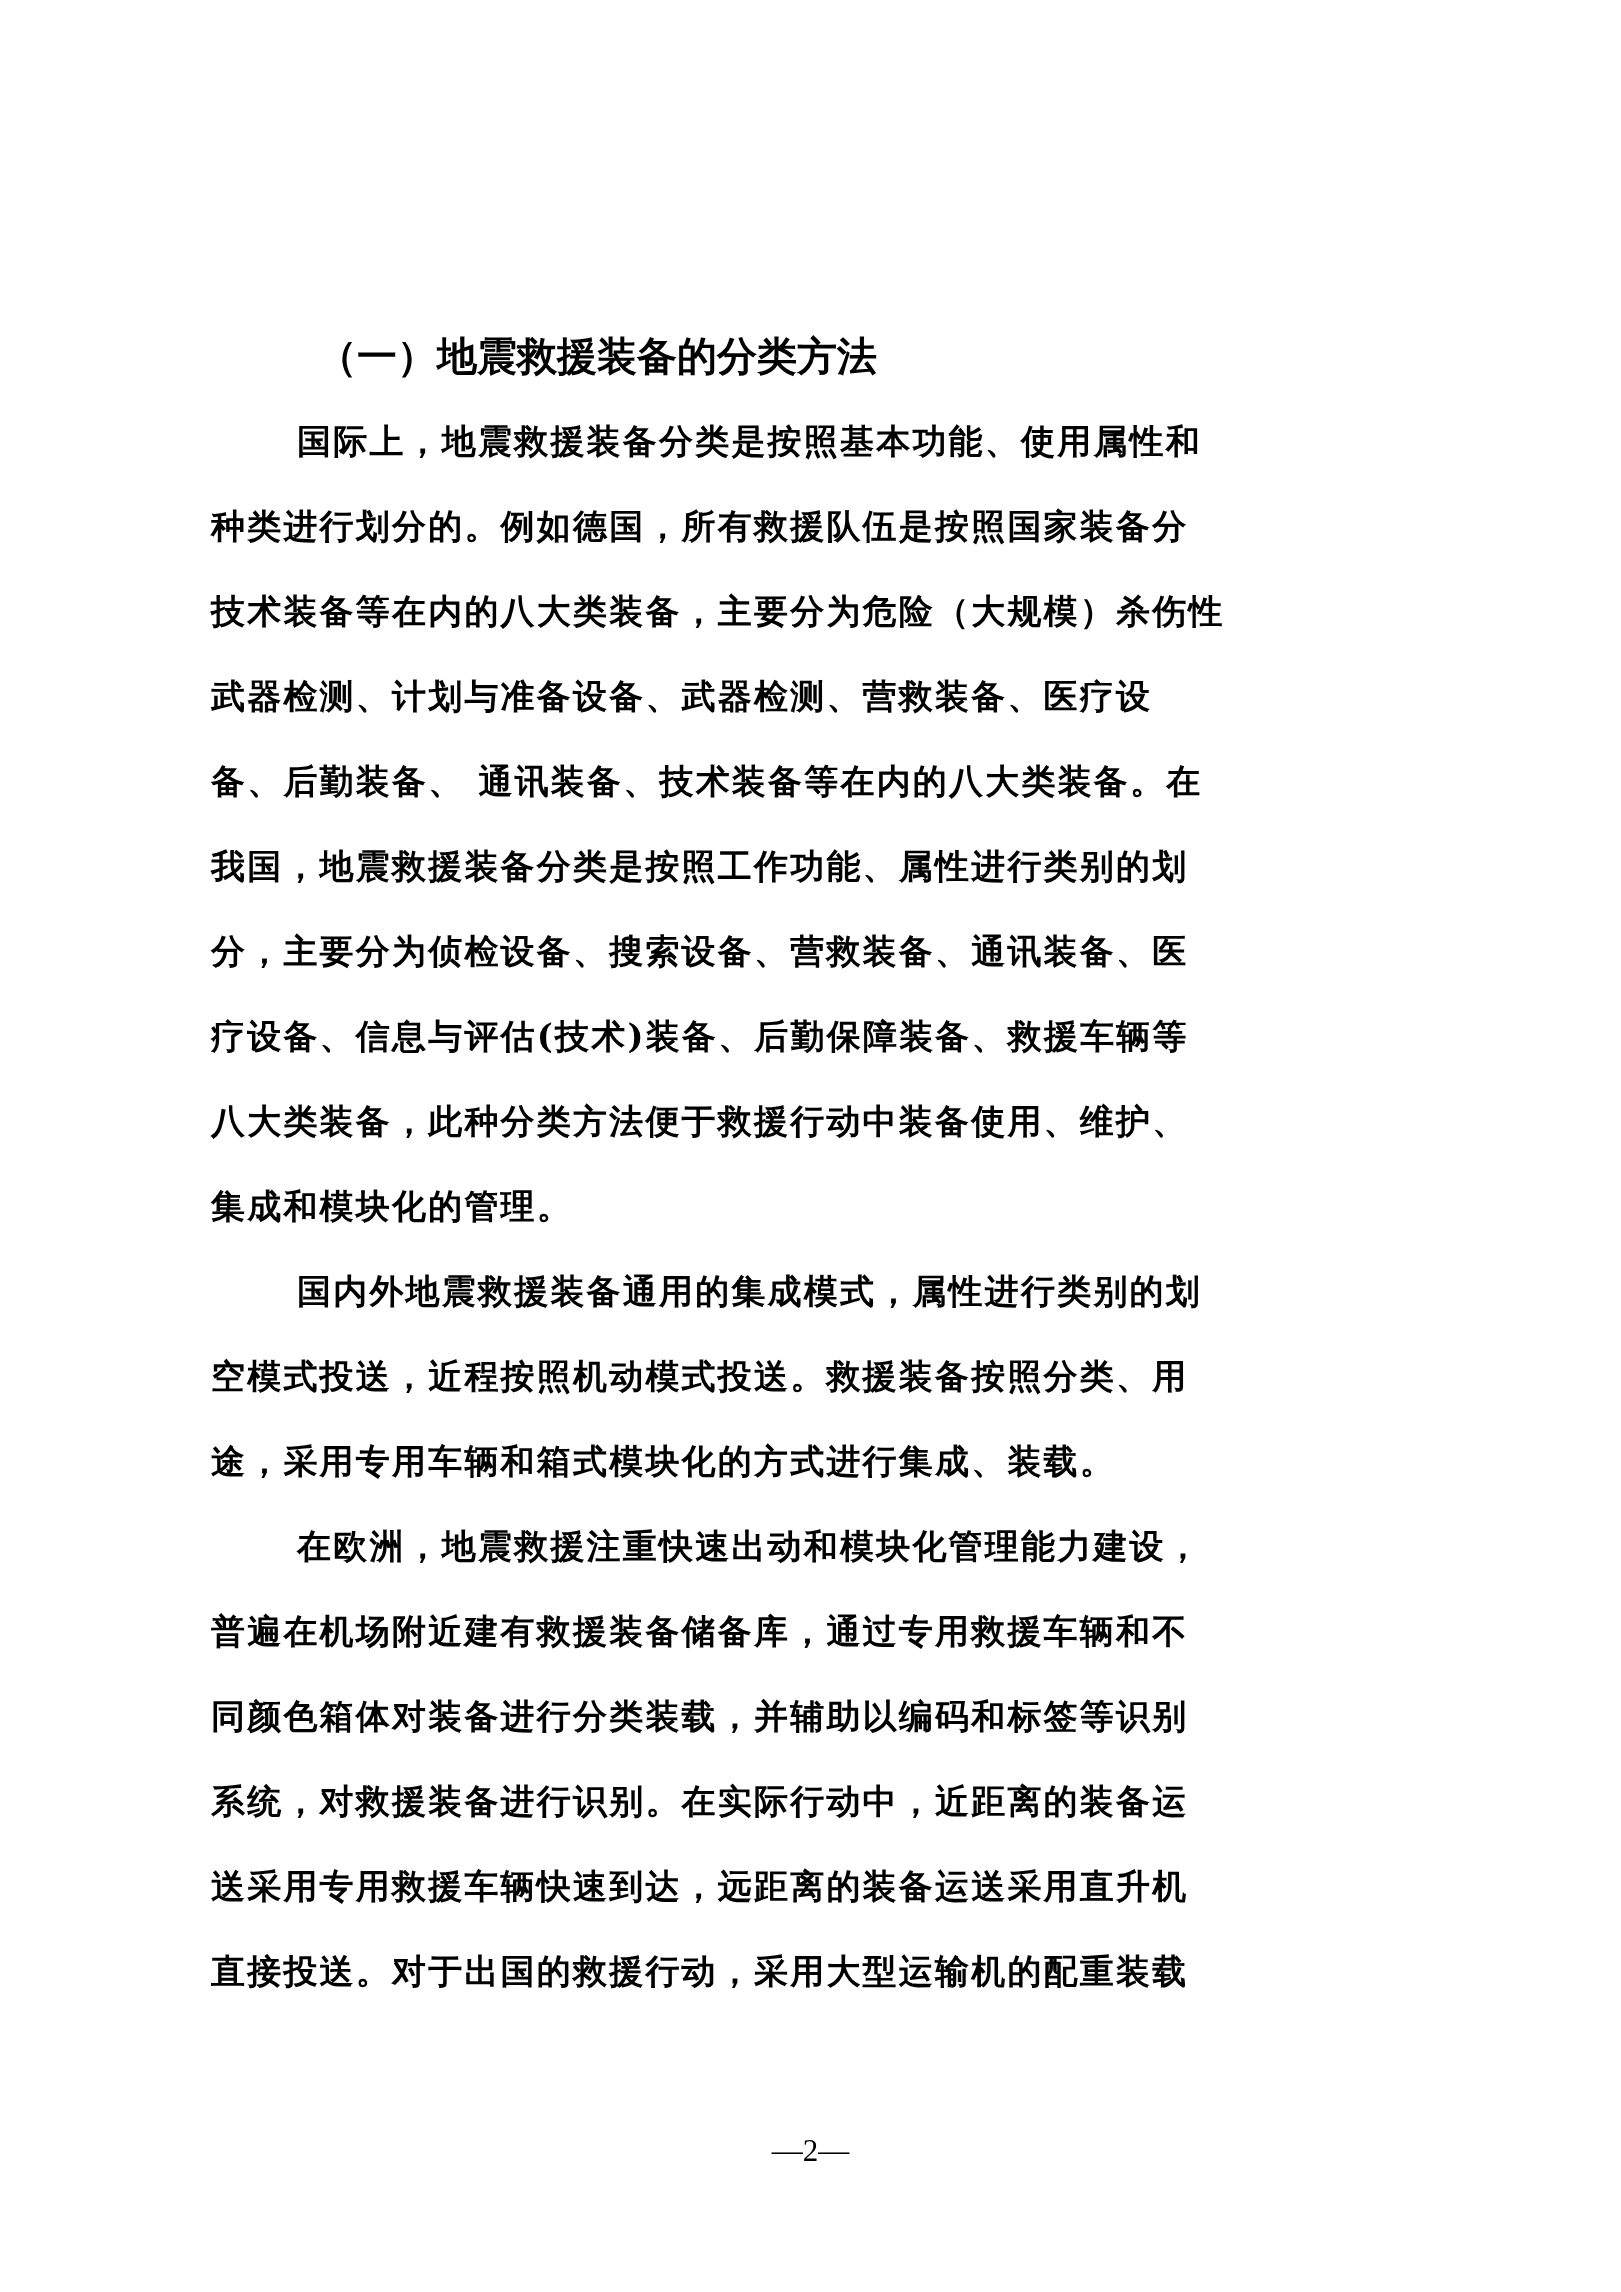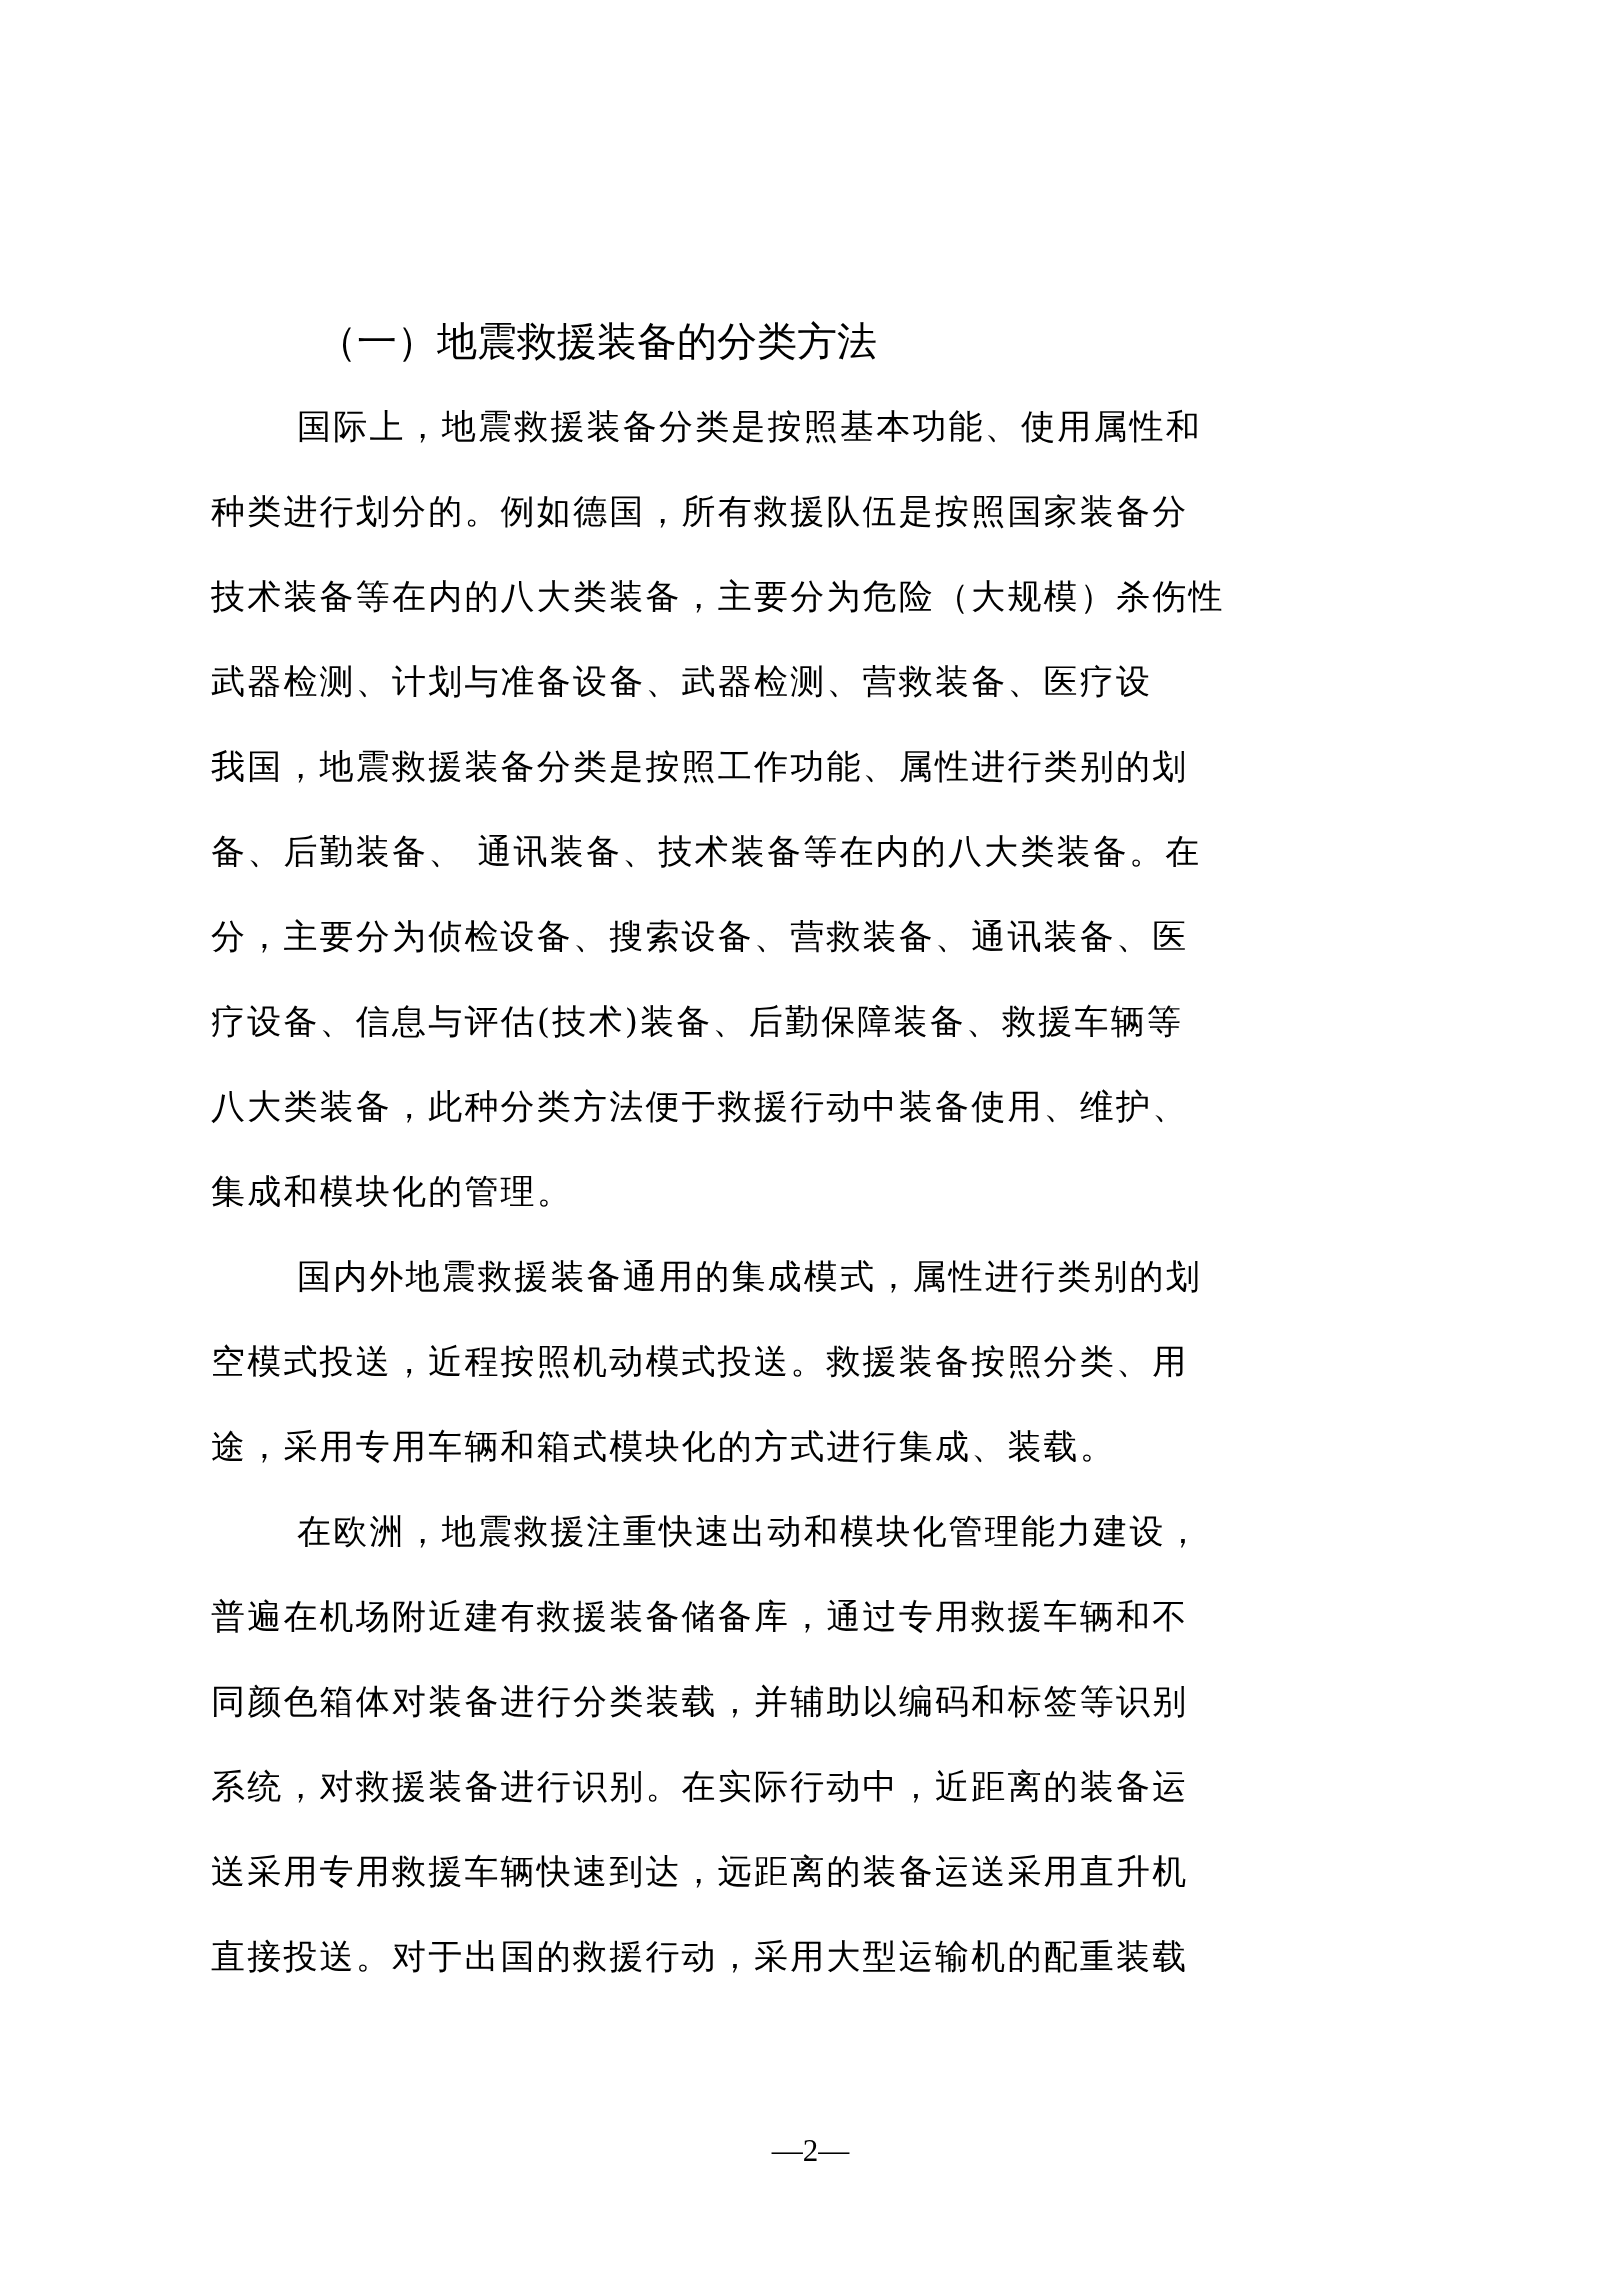--- a/index.html
+++ b/index.html
@@ -10,22 +10,23 @@
     body {
       width: 1621px;
       height: 2293px;
       position: relative;
       overflow: hidden;
       color: #000000;
     }
     .page {
       position: absolute;
       left: 211px;
-      top: 299px;
+      top: 314px;
       width: 1201px;
+      font-weight: bold;
     }
     .line {
       height: 85px;
       line-height: 85px;
       font-family: "DejaVu Serif", "Liberation Serif", serif;
       font-size: 34px;
       white-space: nowrap;
       letter-spacing: 2.2px;
       margin: 0;
     }
@@ -53,22 +54,22 @@
 
 <div class="page">
 
   <div class="line heading">（一）地震救援装备的分类方法</div>
 
   <div>
     <div class="line indent">国际上，地震救援装备分类是按照基本功能、使用属性和</div>
     <div class="line">种类进行划分的。例如德国，所有救援队伍是按照国家装备分</div>
     <div class="line">技术装备等在内的八大类装备，主要分为危险（大规模）杀伤性</div>
     <div class="line">武器检测、计划与准备设备、武器检测、营救装备、医疗设</div>
+    <div class="line">备、后勤装备、 通讯装备、技术装备等在内的八大类装备。在</div>
     <div class="line">我国，地震救援装备分类是按照工作功能、属性进行类别的划</div>
-    <div class="line">备、后勤装备、 通讯装备、技术装备等在内的八大类装备。在</div>
     <div class="line">分，主要分为侦检设备、搜索设备、营救装备、通讯装备、医</div>
     <div class="line">疗设备、信息与评估(技术)装备、后勤保障装备、救援车辆等</div>
     <div class="line">八大类装备，此种分类方法便于救援行动中装备使用、维护、</div>
     <div class="line">集成和模块化的管理。</div>
   </div>
 
 
   <div>
     <div class="line indent">国内外地震救援装备通用的集成模式，属性进行类别的划</div>
     <div class="line">空模式投送，近程按照机动模式投送。救援装备按照分类、用</div>

